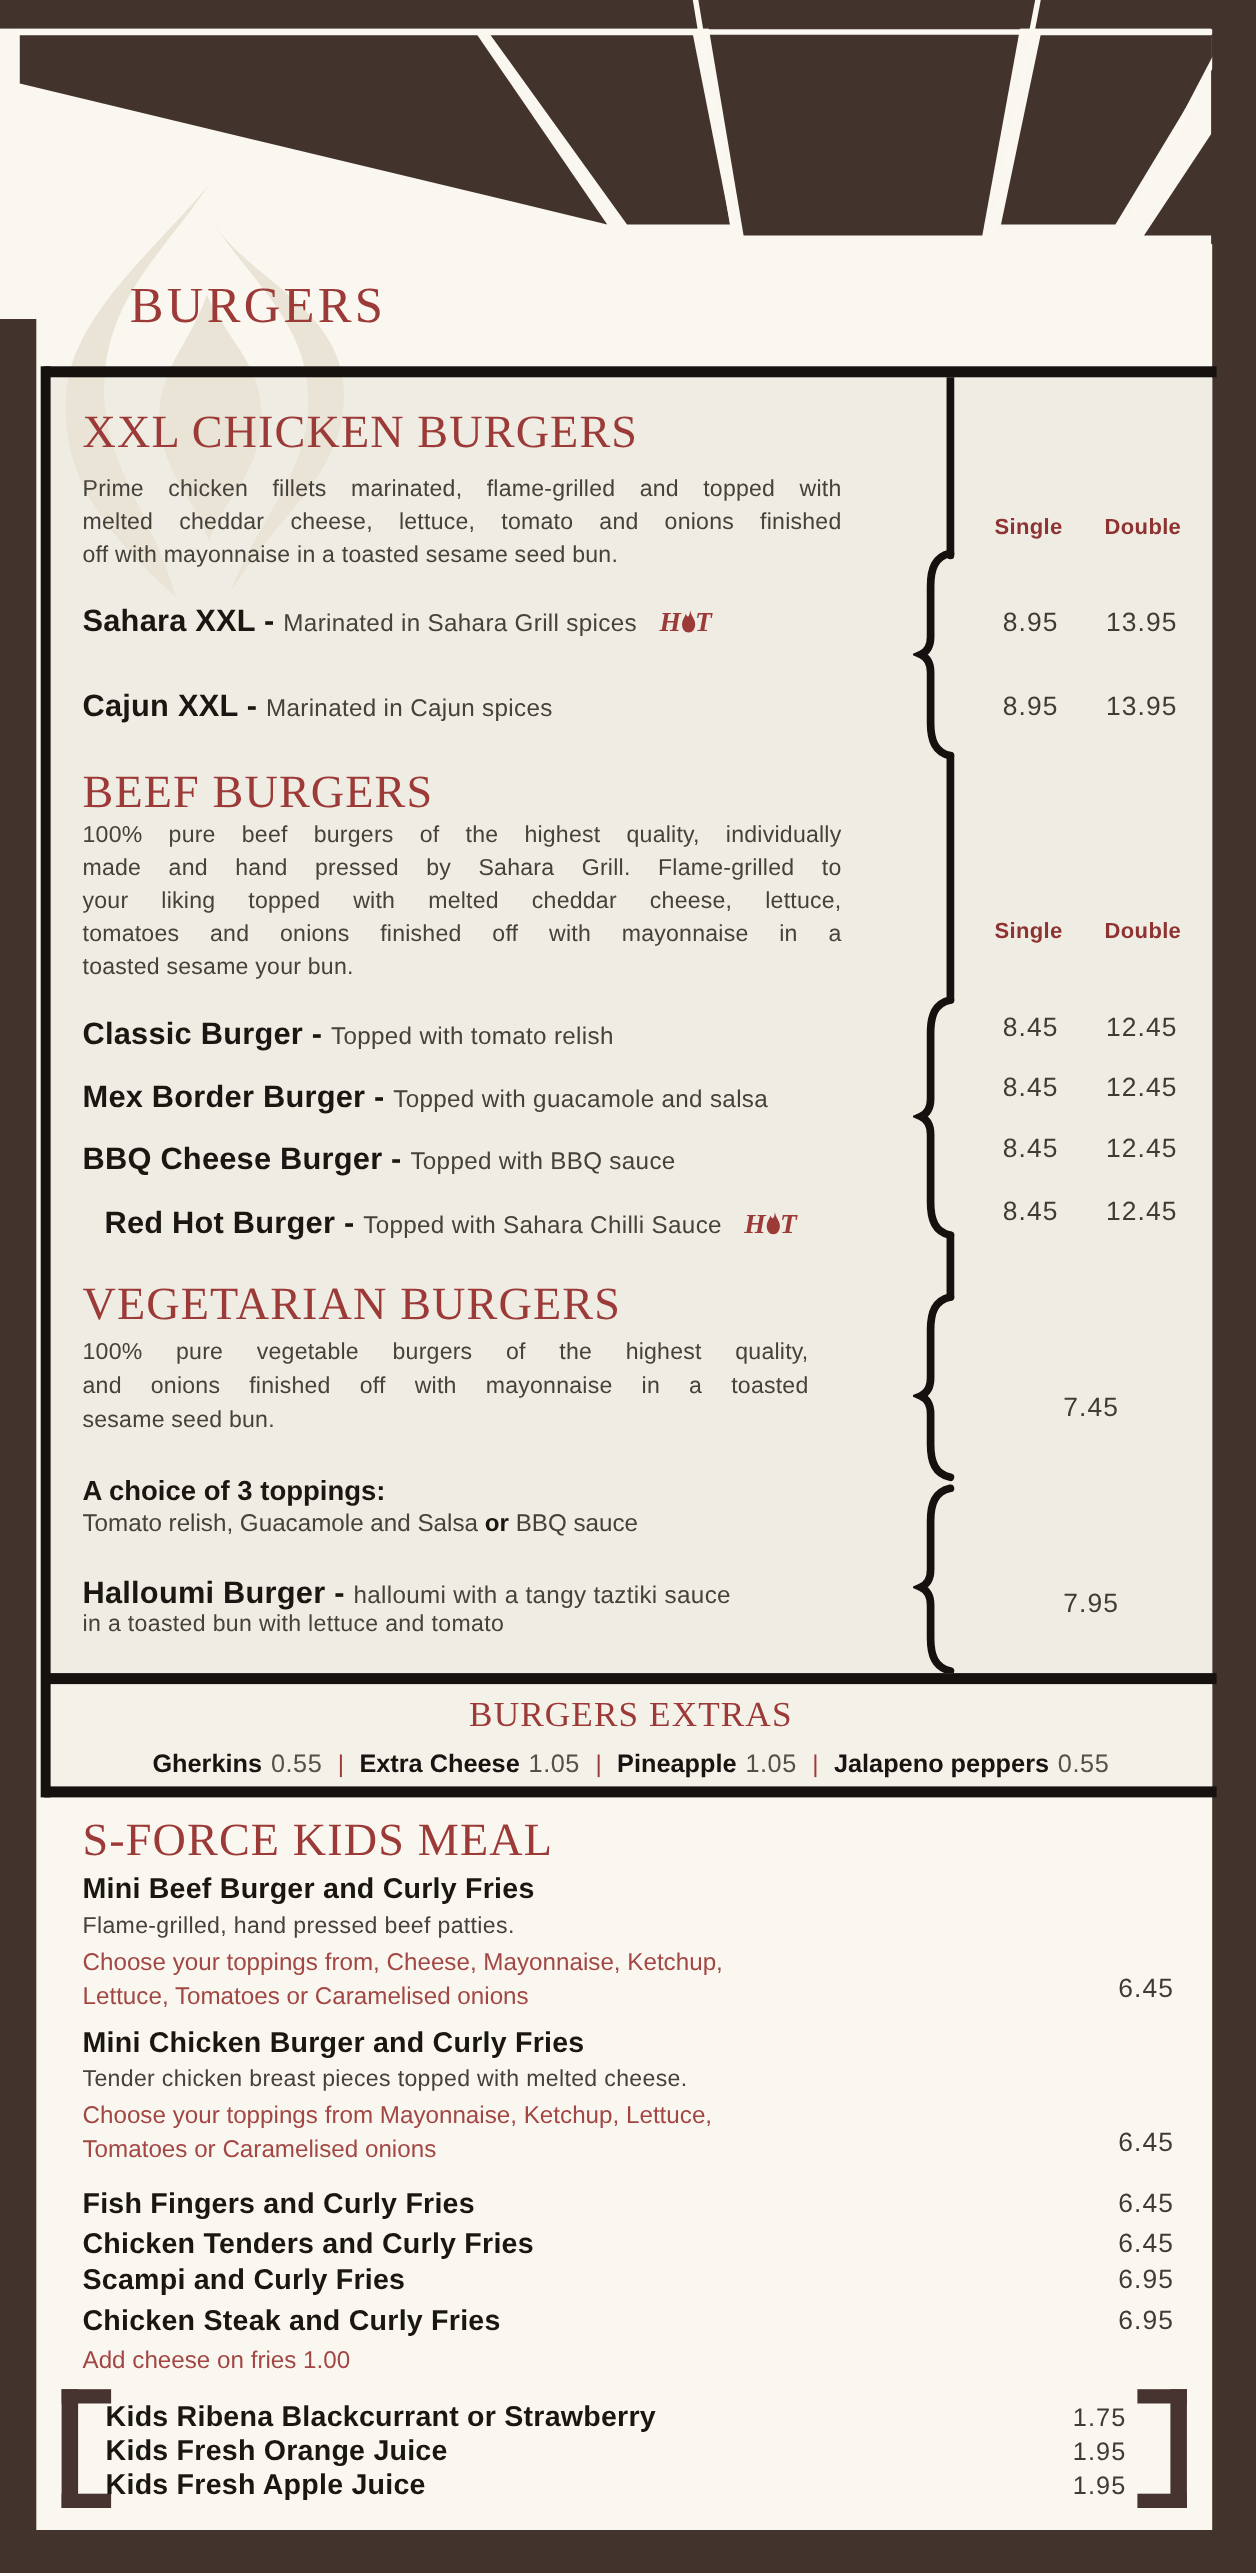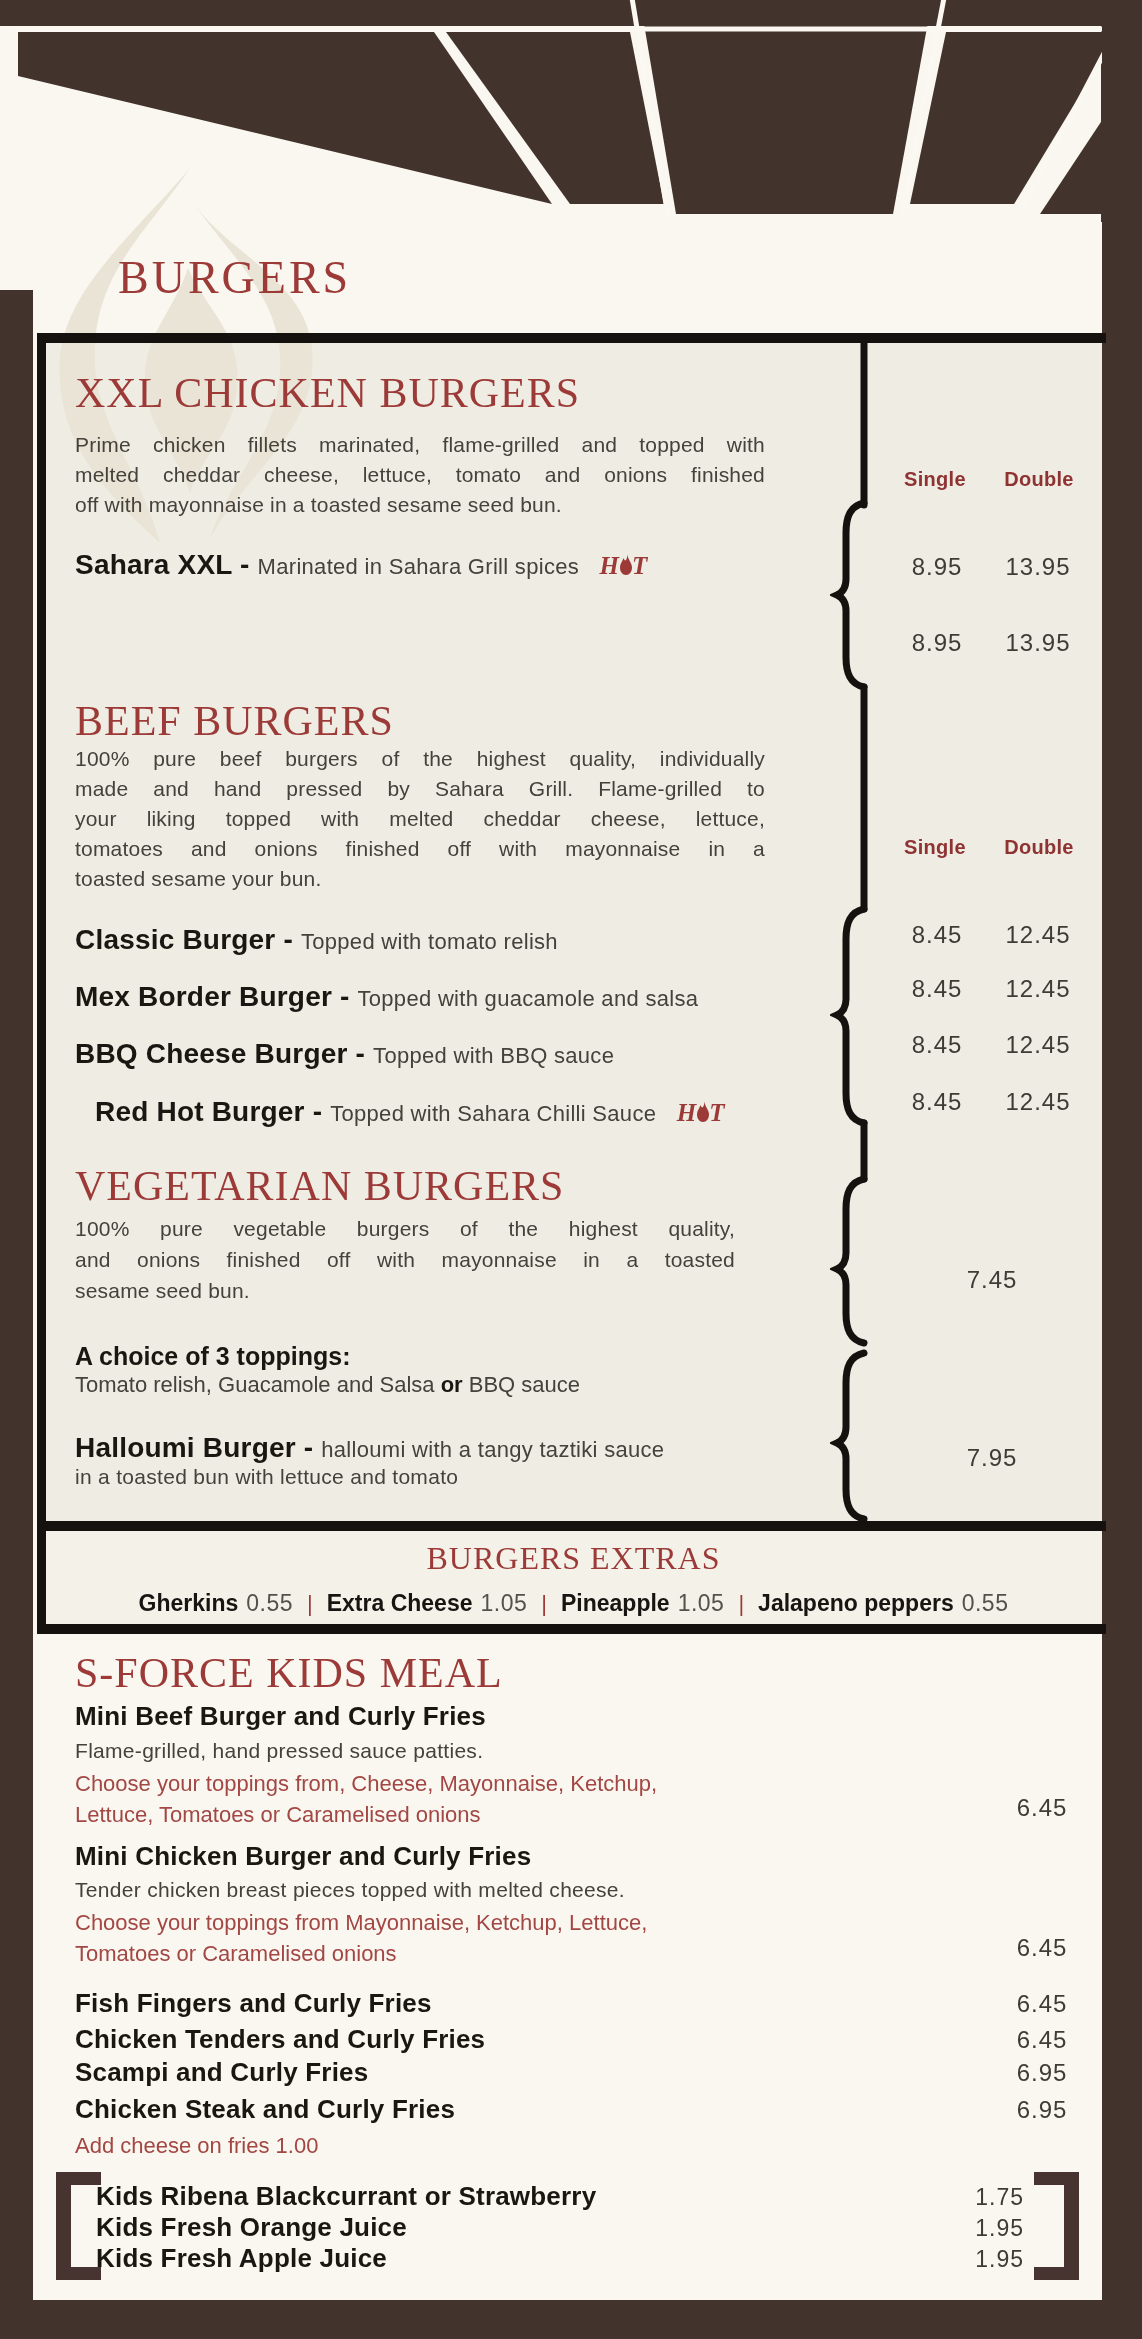--- a/index.html
+++ b/index.html
@@ -103,20 +103,24 @@
   <div class="abs row" style="left:75px;top:549px;">
     <span class="item-name">Sahara XXL - </span>
     <span class="item-desc">Marinated in Sahara Grill spices</span>
     <span class="hot"><span>H</span><svg width="14" height="22" viewBox="0 0 14 22">
           <path d="M8.5,0.5 C9,6 13,8.5 13,13.5 C13,17.8 10.5,21 7,21 C3.5,21 1,17.8 1,13.5 C1,10 3,8 4.5,4 C5.5,7.5 7.8,8 8.5,0.5 Z" fill="#9C3A38"></path>
         </svg><span>T</span></span>
   </div>
   <div class="abs price" style="left:885px;top:553px;width:104px;">8.95</div>
   <div class="abs price" style="left:986px;top:553px;width:104px;">13.95</div>
 
+  <div class="abs row" style="left:75px;top:626px;">
+    <span class="item-name">Cajun XXL - </span>
+    <span class="item-desc">Marinated in Cajun spices</span>
+  </div>
   <div class="abs price" style="left:885px;top:629px;width:104px;">8.95</div>
   <div class="abs price" style="left:986px;top:629px;width:104px;">13.95</div>
 
   <div class="abs sec-title" style="left:75px;top:700px;">BEEF BURGERS</div>
 
   <div class="abs desc-block" style="left:75px;top:744px;">
     <div class="desc-line jl">100% pure beef burgers of the highest quality, individually</div>
     <div class="desc-line jl">made and hand pressed by Sahara Grill. Flame-grilled to</div>
     <div class="desc-line jl">your liking topped with melted cheddar cheese, lettuce,</div>
     <div class="desc-line jl">tomatoes and onions finished off with mayonnaise in a</div>
@@ -179,21 +183,21 @@
   <div class="abs price" style="left:942px;top:1444px;width:100px;">7.95</div>
 
   <div class="abs extras-title" style="left:45px;top:1542px;width:1057px;text-align:center;">BURGERS EXTRAS</div>
   <div class="abs extras-line" style="left:45px;top:1590px;width:1057px;">
     <span class="extras-name">Gherkins</span><span class="extras-price">0.55</span><span class="extras-div">|</span><span class="extras-name">Extra Cheese</span><span class="extras-price">1.05</span><span class="extras-div">|</span><span class="extras-name">Pineapple</span><span class="extras-price">1.05</span><span class="extras-div">|</span><span class="extras-name">Jalapeno peppers</span><span class="extras-price">0.55</span>
   </div>
 
   <div class="abs sec-title" style="left:75px;top:1652px;">S-FORCE KIDS MEAL</div>
 
   <div class="abs item-name-sm" style="left:75px;top:1701px;">Mini Beef Burger and Curly Fries</div>
-  <div class="abs item-desc" style="left:75px;top:1739px;font-size:21px;">Flame-grilled, hand pressed sauce patties.</div>
+  <div class="abs item-desc" style="left:75px;top:1739px;font-size:21px;">Flame-grilled, hand pressed beef patties.</div>
   <div class="abs" style="left:75px;top:1768px;">
     <div class="red-note">Choose your toppings from, Cheese, Mayonnaise, Ketchup,</div>
     <div class="red-note">Lettuce, Tomatoes or Caramelised onions</div>
   </div>
   <div class="abs price" style="left:992px;top:1794px;width:100px;">6.45</div>
 
   <div class="abs item-name-sm" style="left:75px;top:1841px;">Mini Chicken Burger and Curly Fries</div>
   <div class="abs item-desc" style="left:75px;top:1878px;font-size:21px;">Tender chicken breast pieces topped with melted cheese.</div>
   <div class="abs" style="left:75px;top:1907px;">
     <div class="red-note">Choose your toppings from Mayonnaise, Ketchup, Lettuce,</div>

